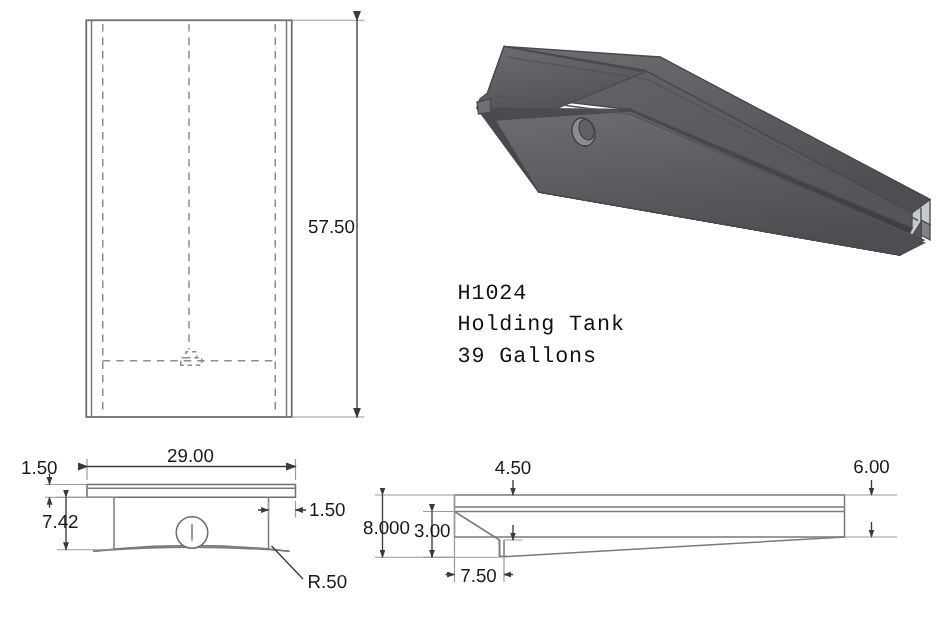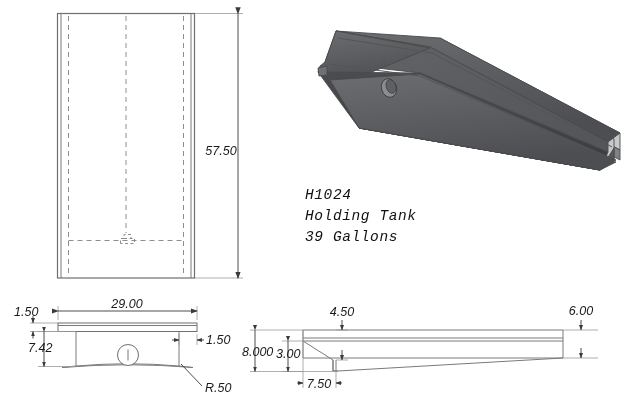--- a/index.html
+++ b/index.html
@@ -1,18 +1,18 @@
 <!DOCTYPE html>
 <html><head>
 <meta charset="utf-8">
 <style>
   html,body{margin:0;padding:0;background:#ffffff;}
   body{width:634px;height:411px;position:relative;overflow:hidden;
        font-family:"Liberation Sans",sans-serif;color:#1a1a1a;}
-  .stage{position:absolute;left:0;top:0;width:612px;height:411px;font-style:italic;}
+  .stage{position:absolute;left:0;top:0;width:612px;height:411px;}
   svg{display:block;}
   .dimtext{font-family:"Liberation Sans",sans-serif;font-size:12.5px;fill:#1a1a1a;}
   .partlabel{font-family:"Liberation Mono","DejaVu Sans Mono",monospace;
              font-size:14.5px;fill:#111111;letter-spacing:0.6px;}
   .ln{fill:none;stroke:#7a7a7a;stroke-width:1;}
   .lnd{fill:none;stroke:#555;stroke-width:1;}
   .dashed{fill:none;stroke:#8d8d8d;stroke-width:1;stroke-dasharray:5 4;}
   .dim{fill:none;stroke:#3a3a3a;stroke-width:0.9;}
   .ext{fill:none;stroke:#9a9a9a;stroke-width:0.8;}
   .solidface{stroke:#4a4a4a;stroke-width:0.9;}

